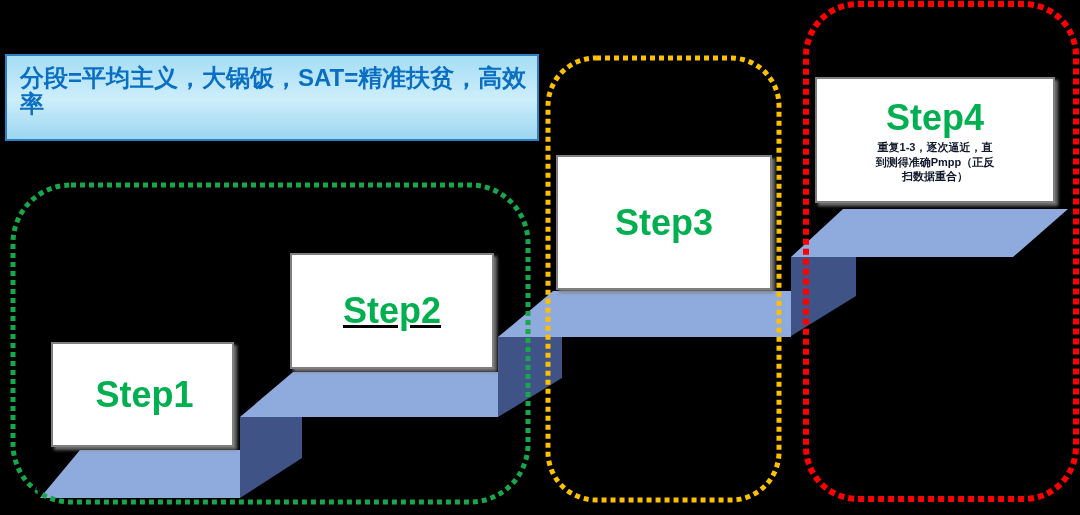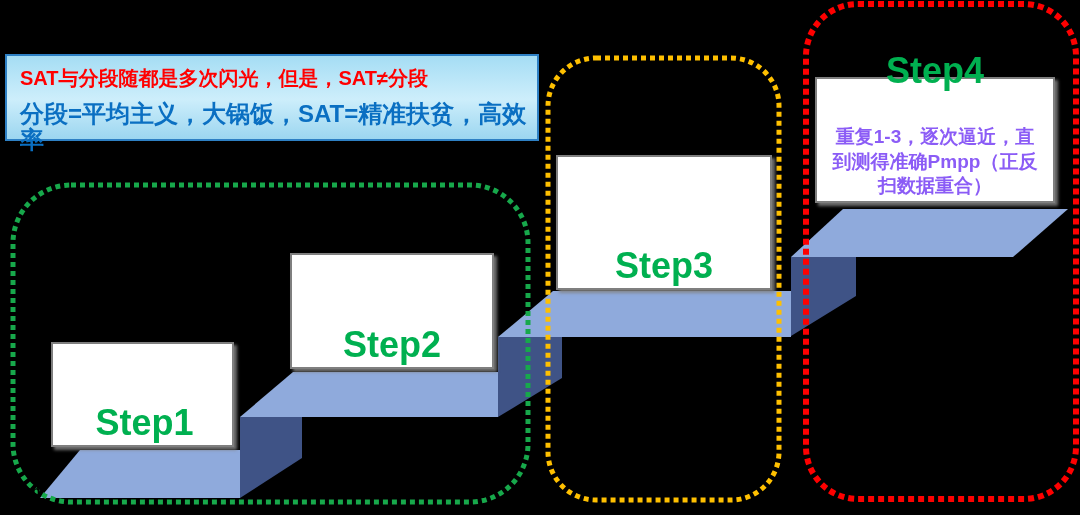--- a/index.html
+++ b/index.html
@@ -12,26 +12,26 @@
           box-sizing:border-box;border:2px solid #2e80c4;
           background:linear-gradient(180deg,#a5ddf4 0%,#cdeefb 52%,#9cd6f0 100%);
           padding:9px 0 0 13px;}
   .banner-line1{color:#ff0000;font-weight:bold;font-size:20px;line-height:26px;
                 margin-bottom:10px;letter-spacing:0px;}
   .banner-line2{color:#0a6fc2;font-weight:bold;font-size:24px;line-height:26px;}
 
   .stepbox{position:absolute;background:#ffffff;border:2px solid #7f7f7f;
            box-sizing:border-box;box-shadow:3px 3px 3px rgba(130,130,130,.85);
            display:flex;flex-direction:column;align-items:center;
-           justify-content:flex-end;text-align:center;padding:2px 4px;gap:32px;}
+           justify-content:center;text-align:center;padding:2px 4px;}
   .step-title{color:#00b050;font-weight:bold;font-size:36px;line-height:1.15;}
-  .step-desc{color:#8b5cf6;font-weight:bold;font-size:19px;line-height:1.3;
+  .step-desc{color:#0f172a;font-weight:bold;font-size:11px;line-height:1.3;
              white-space:pre-line;margin-top:2px;}
   #box1{left:51px;top:342px;width:183px;height:105px;padding-left:8px;}
-  #box2{left:290px;top:253px;width:204px;height:116px;}
+  #box2{left:290px;top:253px;width:204px;height:116px;text-decoration:underline;}
   #box3{left:556px;top:155px;width:216px;height:135px;}
   #box4{left:815px;top:77px;width:240px;height:126px;}
 
   .watermark{position:absolute;left:-6px;top:482px;color:#000;
              font-size:15px;font-weight:bold;}
 </style>
 </head>
 <body>
 
 <div class="stage">
@@ -45,21 +45,20 @@
     <polygon points="553,291 791,291 791,337 498,337" fill="#8faadc"></polygon>
     <polygon points="791,257 856,257 856,296 791,336" fill="#3f5386"></polygon>
     <polygon points="843,209 1068,209 1013,257 791,257" fill="#8faadc"></polygon>
 
     <rect x="13" y="185" width="515" height="317" rx="58" ry="58" fill="none" stroke-width="5" stroke-dasharray="5 4" stroke="#17a84b"></rect>
     <rect x="548" y="58" width="231" height="442" rx="48" ry="48" fill="none" stroke-width="5" stroke-dasharray="5 4" stroke="#ffc000"></rect>
     <rect x="806" y="4" width="270" height="495" rx="52" ry="52" fill="none" stroke-width="6" stroke-dasharray="6 4" stroke="#fe0000"></rect>
   </svg>
 
   <div class="banner">
-    <div class="banner-line1">SAT与分段随都是多次闪光，但是，SAT≠分段</div>
     <div class="banner-line2">分段=平均主义，大锅饭，SAT=精准扶贫，高效率</div>
   </div>
 
   <div class="stepbox" id="box1">
     <div class="step-title">Step1</div>
   </div>
 
   <div class="stepbox" id="box2">
     <div class="step-title">Step2</div>
   </div>

